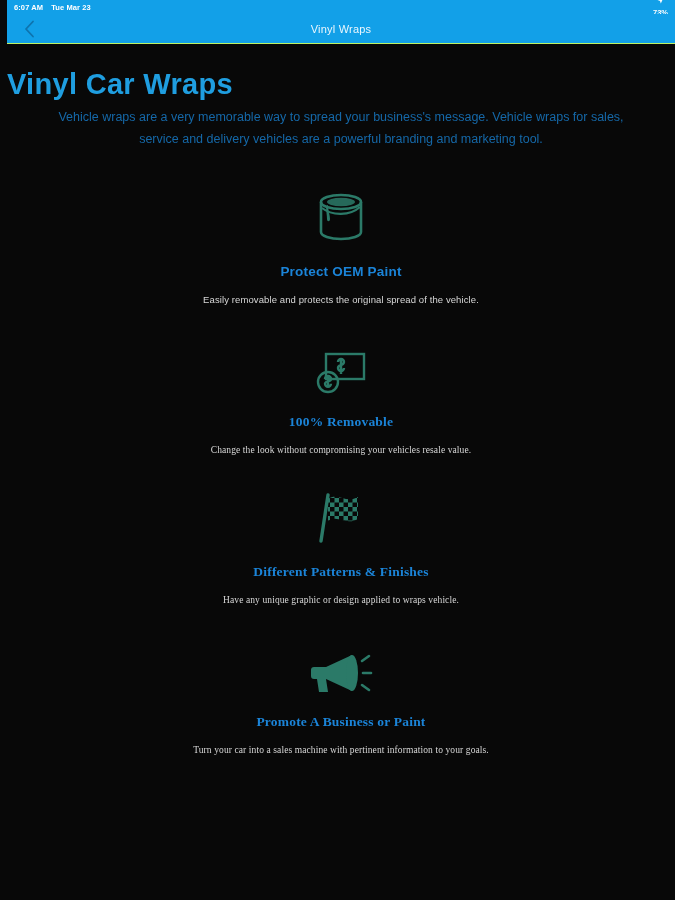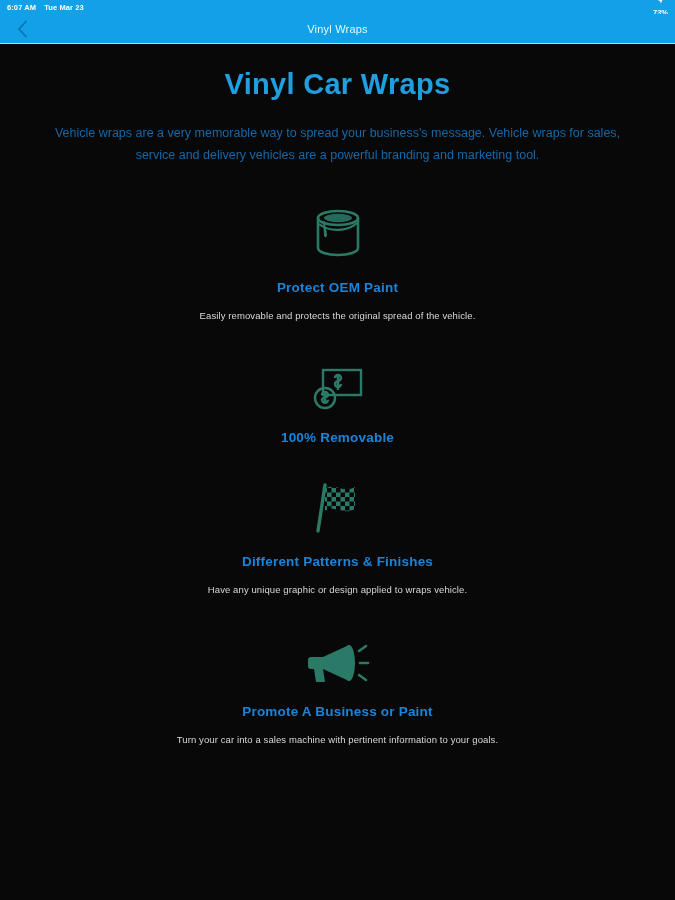--- a/index.html
+++ b/index.html
@@ -2,21 +2,21 @@
 <html><head>
 <meta charset="utf-8">
 <style>
   * { margin:0; padding:0; box-sizing:border-box; }
   html, body {
     width:675px; height:900px;
     background:#080808;
     font-family:"Liberation Sans", sans-serif;
     overflow:hidden;
   }
-  .device { position:relative; width:675px; height:900px; background:#080808; }
+  .device { position:relative; width:675px; height:900px; background:#080808;padding-left:7px; }
 
   
   .status-bar{
     height:14px; width:100%;
     background:#12a0e8;
     display:flex; align-items:center;
     padding:0 7px;
     color:#ffffff;
   }
   .sb-left{ display:flex; align-items:center; gap:8px; font-size:7.5px; font-weight:bold; letter-spacing:.1px; }
@@ -52,26 +52,25 @@
   .nav-back svg{ display:block; }
   .nav-title{
     width:100%; text-align:center;
     color:#eaf6fd; font-size:11px; letter-spacing:.2px;
   }
 
   
   .content{ width:100%; padding-top:24px; }
 
   .page-title{
-    text-align:center;
     color:#1f9ee0;
     font-size:29px;
     font-weight:bold;
     letter-spacing:.3px;
-    margin-bottom:22px;
+    margin-bottom:6px;
   }
   .page-intro{
     color:#1568a8;
     font-size:12.5px;
     line-height:1.75;
     text-align:center;
     max-width:628px;
     margin:0 auto;
     padding:0 14px;
   }
@@ -94,21 +93,21 @@
     font-size:13.5px;
     font-weight:bold;
     letter-spacing:.2px;
   }
   .feature-desc{
     margin-top:15px;
     color:#d8d8d8;
     font-size:9.5px;
     letter-spacing:.1px;
   }
-  .feature + .feature{ margin-top:30px; }
+  .feature + .feature{ margin-top:30px;font-family:Liberation Serif, serif; }
 </style>
 </head>
 <body>
 
 <div class="device">
 
   <div class="status-bar">
     <div class="sb-left">
       <span>6:07 AM</span>
       <span>Tue Mar 23</span>
@@ -172,20 +171,21 @@
           <svg width="58" height="48" viewBox="0 0 58 48">
             <g fill="none" stroke="#2b7a68" stroke-width="2.4">
               <rect x="14" y="5" width="38" height="25"></rect>
               <path d="M29 10 v15 M26 13 a3 3 0 0 1 6 0 c0 4 -6 2 -6 6 a3 3 0 0 0 6 0"></path>
               <circle cx="16" cy="33" r="10"></circle>
               <path d="M16 27 v12 M13 30 a3 3 0 0 1 6 0 c0 3.2 -6 1.6 -6 4.8 a3 3 0 0 0 6 0"></path>
             </g>
           </svg>
         </div>
         <div class="feature-title">100% Removable</div>
+        <div class="feature-desc">Change the look without compromising your vehicles resale value.</div>
       </div>
 
       <div class="feature">
         <div class="feature-icon">
           <svg width="58" height="58" viewBox="0 0 58 58">
             <defs>
               <pattern id="checks" width="9" height="9" patternUnits="userSpaceOnUse">
                 <rect width="9" height="9" fill="#2b7a68"></rect>
                 <rect width="4.5" height="4.5" fill="#080808"></rect>
                 <rect x="4.5" y="4.5" width="4.5" height="4.5" fill="#080808"></rect>

